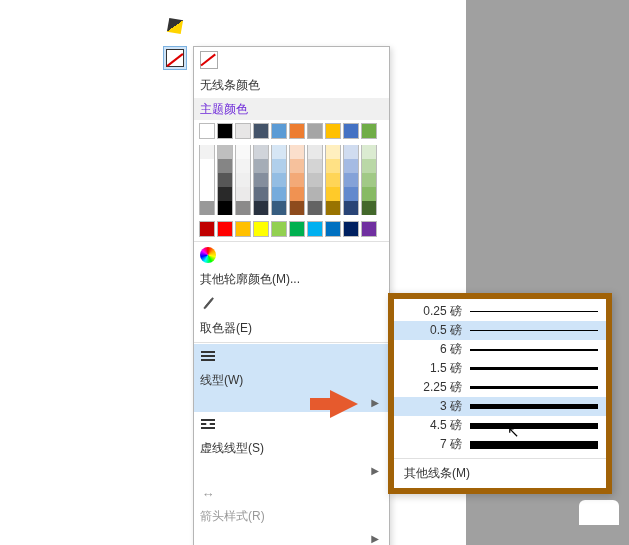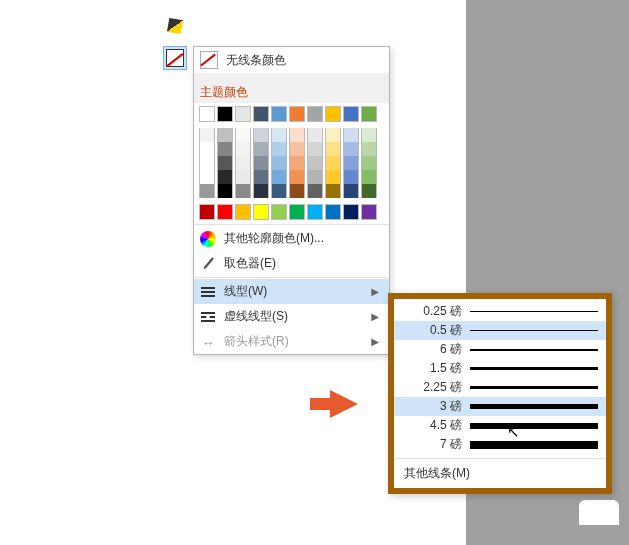--- a/index.html
+++ b/index.html
@@ -56,25 +56,25 @@
 
   
   .popup {
     position: absolute;
     left: 193px; top: 46px;
     width: 195px;
     background: #fff;
     border: 1px solid #b5b5b5;
     box-shadow: 2px 2px 6px rgba(0,0,0,.15);
   }
-  .row { display:flex; align-items:center; padding:4px 6px; gap:8px; }
+  .row { display:flex; align-items:flex-start; padding:4px 6px; gap:8px;flex-direction:column; }
   .row.hover { background:#cfe4f8; }
   .row.disabled { color:#9a9a9a; }
   .sep { height:1px; background:#e0e0e0; margin:1px 0; }
-  .section-label { padding:11px 6px 2px; color:#c2410c; background:#f0f0f0;}
+  .section-label { padding:3px 6px 2px; color:#6d28d9; background:#f0f0f0;}
   .chev { margin-left:auto; font-size:10px; color:#666; padding-right:4px;}
   .ic { width:16px; height:16px; flex:0 0 16px; display:flex;align-items:center;justify-content:center; }
 
   .ic-noline{ border:1px solid #aaa; position:relative; background:#fff;}
   .ic-noline::after{content:"";position:absolute;left:-2px;top:7px;width:18px;height:1.5px;background:#d00;transform:rotate(-38deg);}
   .ic-wheel{ border-radius:50%; background:conic-gradient(red,orange,yellow,lime,cyan,blue,magenta,red);}
   .ic-eyedrop::before{content:"";display:block;width:2px;height:12px;background:#555;transform:rotate(40deg);box-shadow:0 -2px 0 0 #555;}
   .ic-lines::before{content:"";display:block;width:14px;height:2px;background:#333;box-shadow:0 -4px 0 #333,0 4px 0 #333;}
   .ic-dash::before{content:"";display:block;width:14px;height:0;border-top:2px dashed #333;box-shadow:0 -4px 0 0 #333,0 4px 0 0 #333; }
   .ic-arrowstyle::before{content:"↔";font-size:13px;color:#9a9a9a;}

